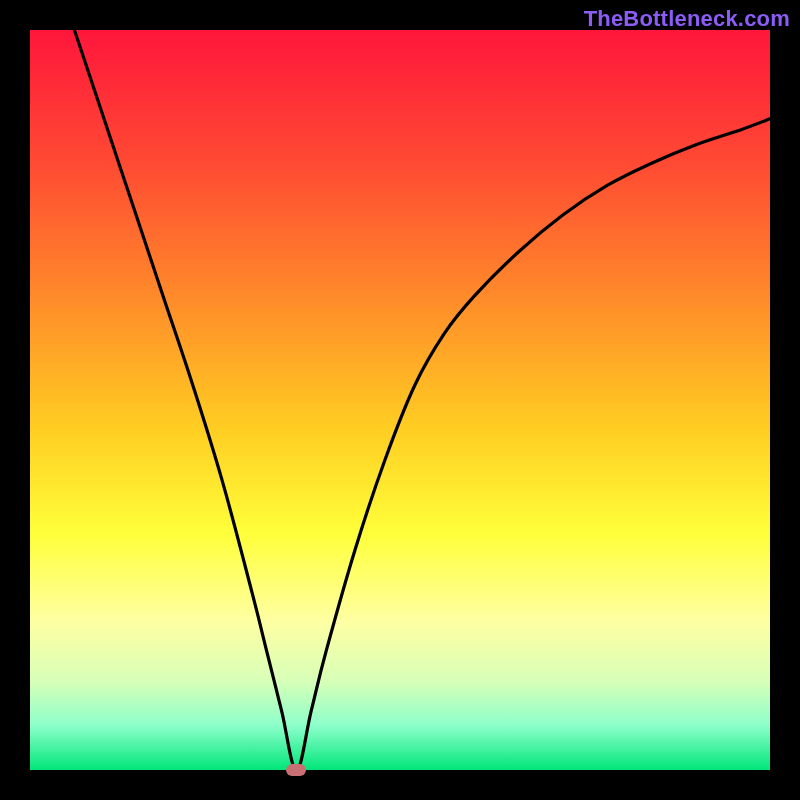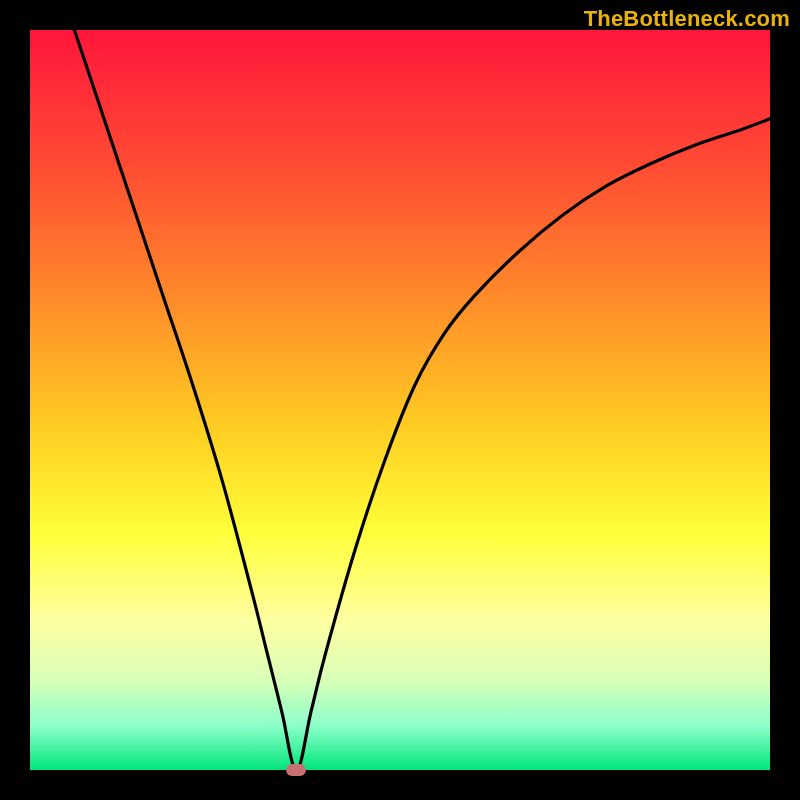--- a/index.html
+++ b/index.html
@@ -27,21 +27,21 @@
       #8dffca 94%,
       #00e67a 100%);
   }
   .watermark {
     position: absolute;
     top: 6px;
     right: 10px;
     font-family: Arial, Helvetica, sans-serif;
     font-size: 22px;
     font-weight: 600;
-    color: #eab308;
+    color: #8b5cf6;
     letter-spacing: 0.2px;
   }
   .curve-svg {
     position: absolute;
     left: 0; top: 0;
     width: 740px; height: 740px;
     display: block;
   }
   .marker {
     position: absolute;

